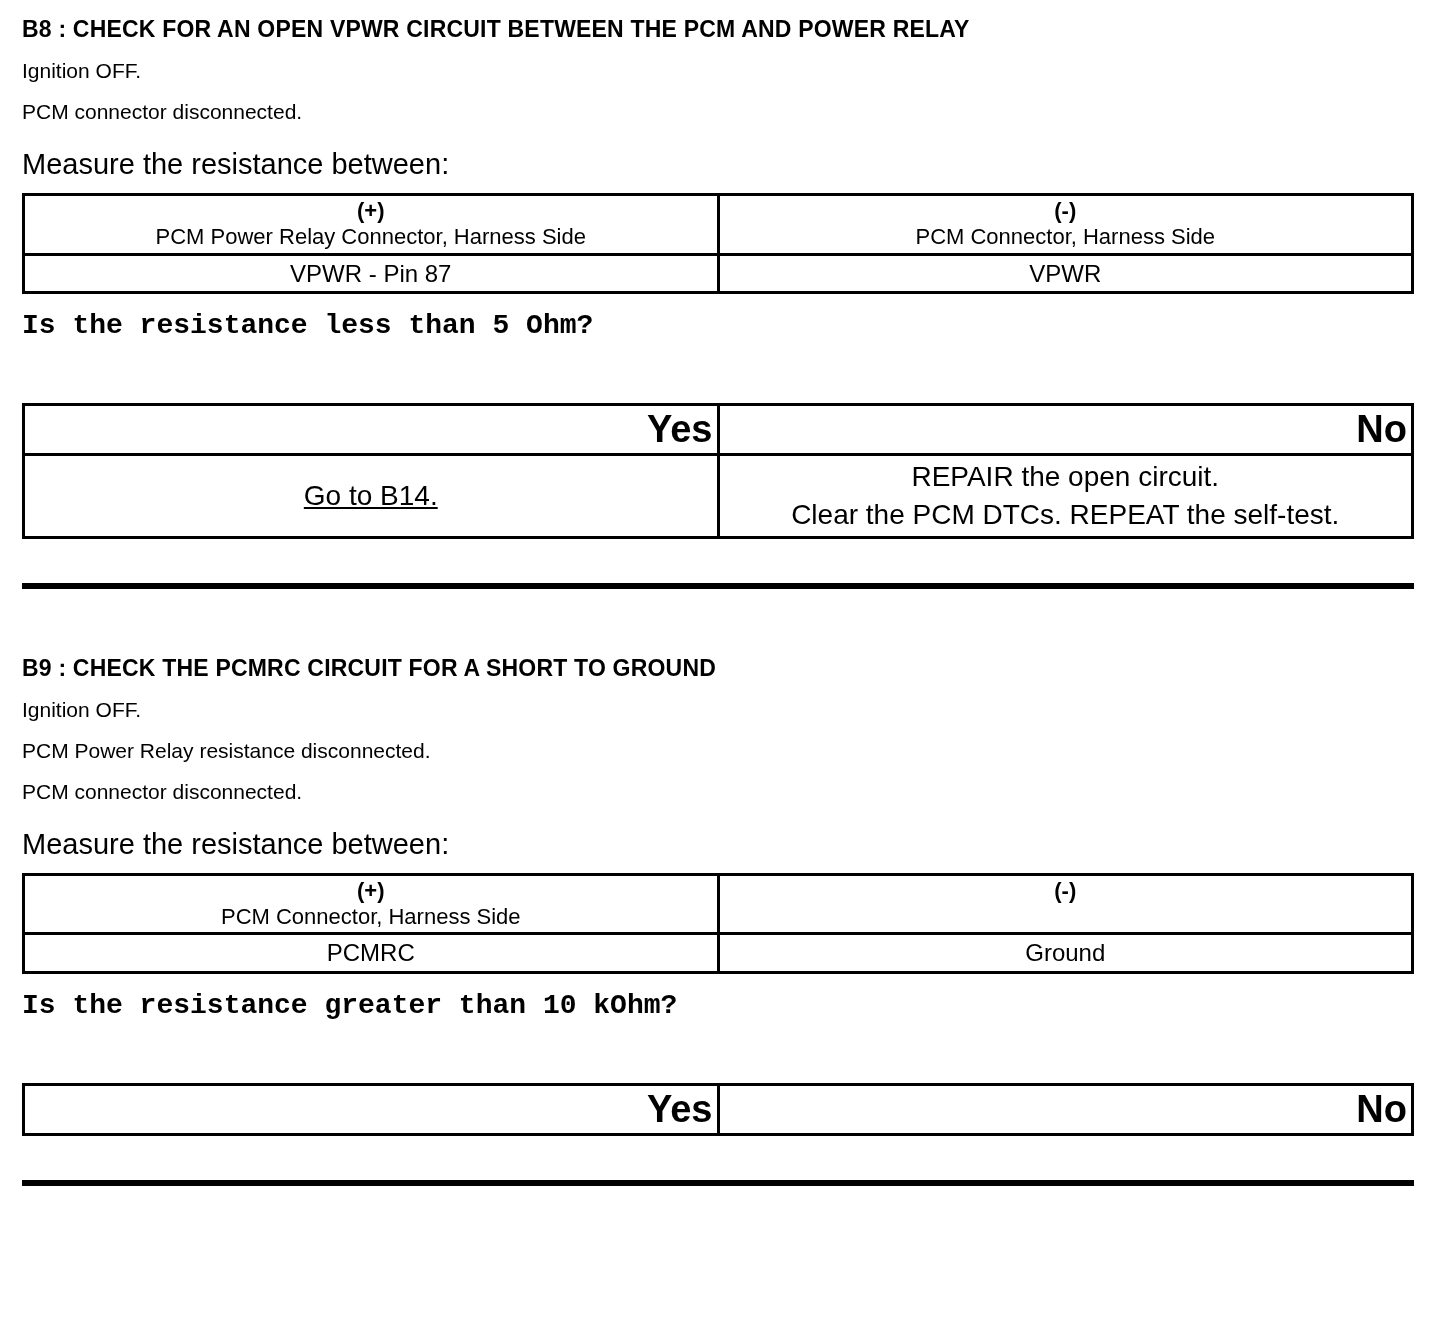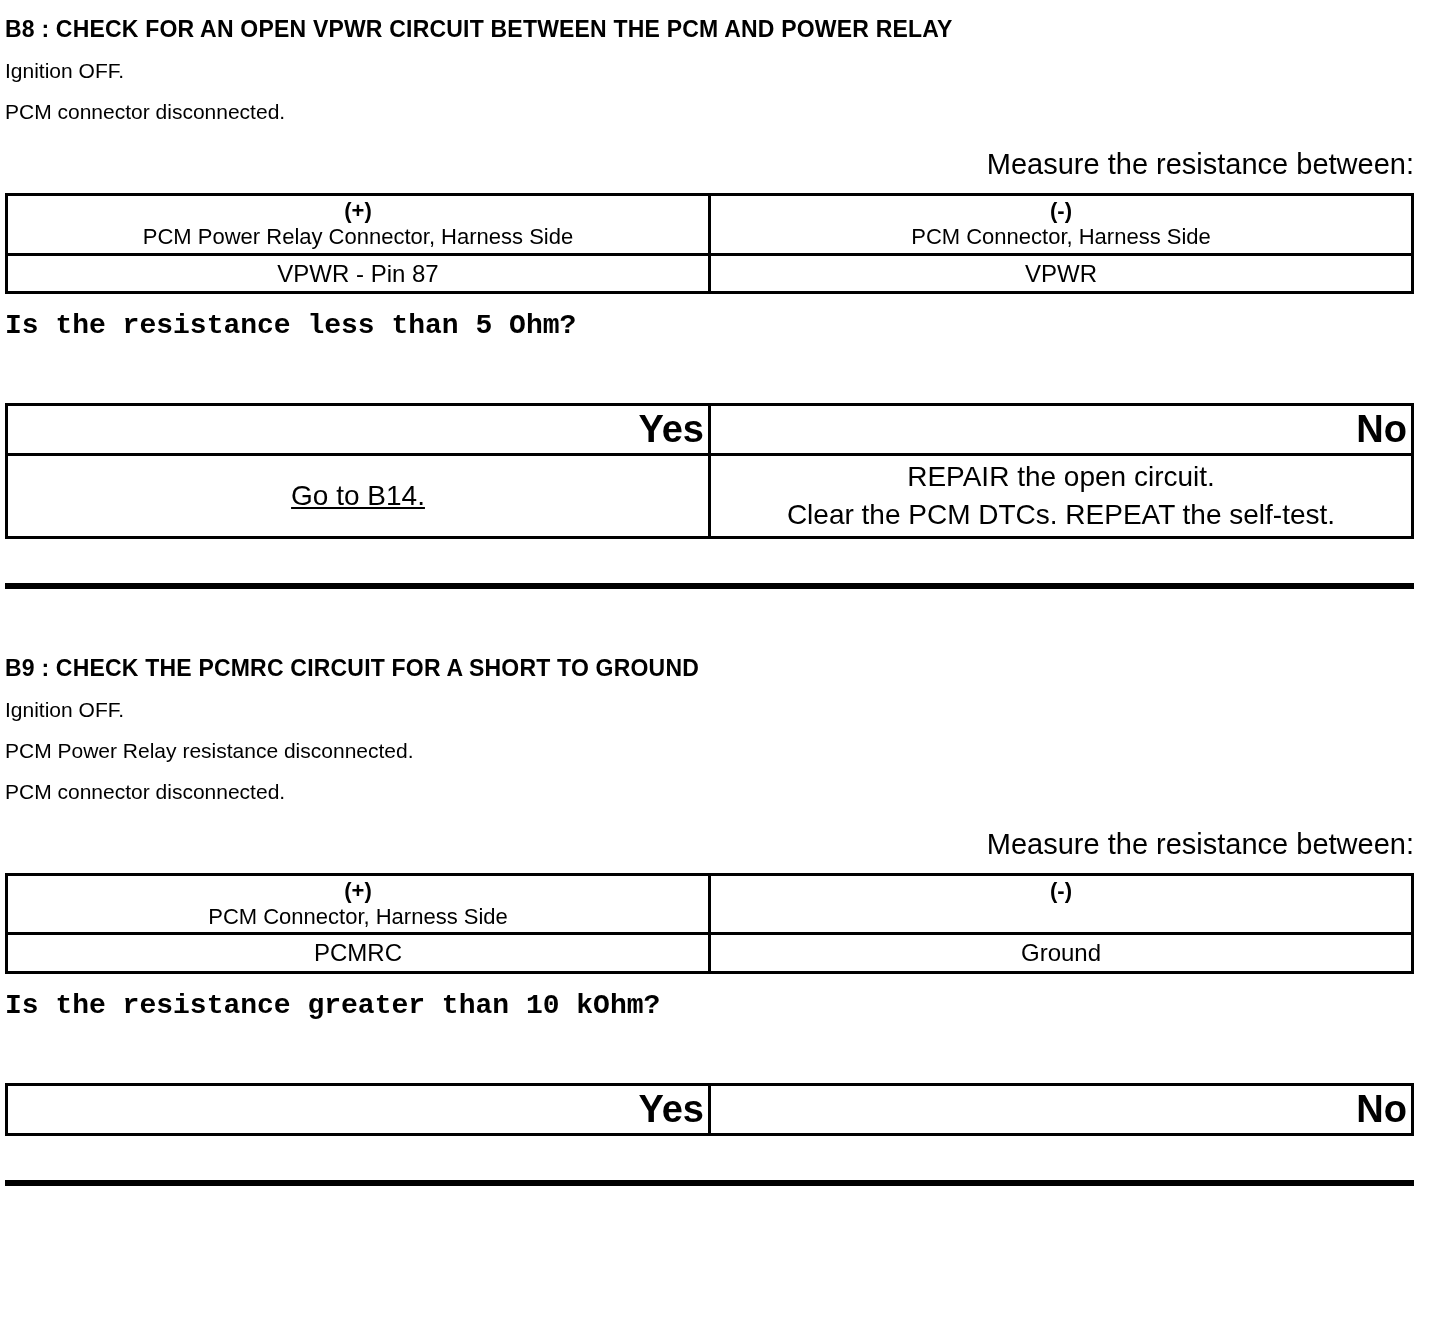--- a/index.html
+++ b/index.html
@@ -6,36 +6,35 @@
   html, body {
     margin: 0;
     padding: 0;
     background: #ffffff;
     color: #000000;
     font-family: "Liberation Sans", sans-serif;
   }
   .page {
     width: 1440px;
     min-height: 1336px;
-    padding: 10px 26px 10px 5px;
+    padding: 10px 26px 10px 22px;
   }
   .section-title {
     font-size: 23px;
     font-weight: bold;
     margin: 6px 0 16px 0;
     letter-spacing: 0.2px;
   }
   .step {
     font-size: 21px;
     margin: 0 0 17px 0;
   }
   .measure-label {
     font-size: 29px;
     margin: 24px 0 12px 0;
-    text-align: right;
   }
   table {
     border-collapse: collapse;
     width: 100%;
     table-layout: fixed;
   }
   .measure-table th,
   .measure-table td {
     border: 3px solid #000000;
     text-align: center;

